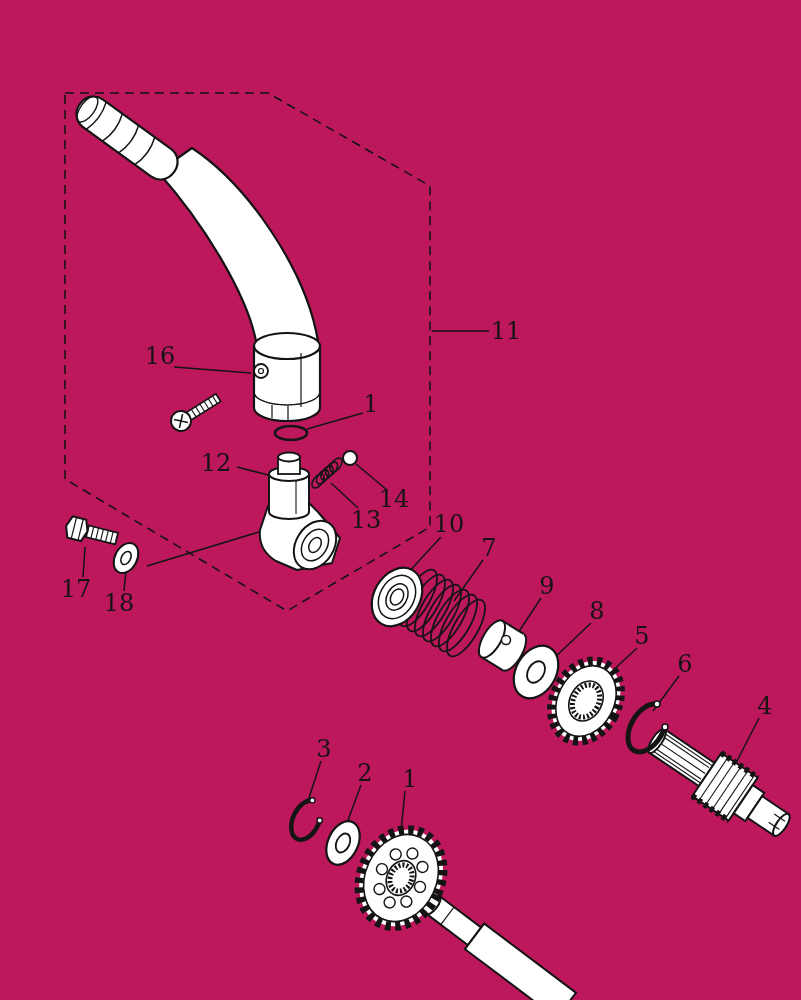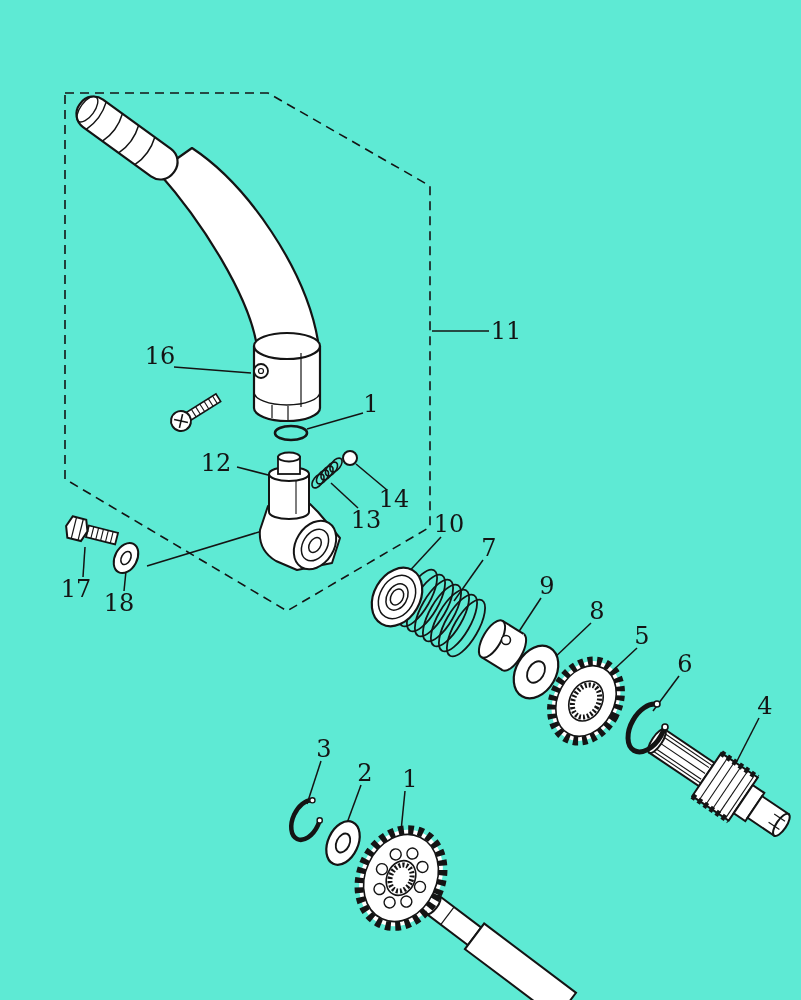--- a/index.html
+++ b/index.html
@@ -1,20 +1,20 @@
 <!DOCTYPE html>
 <html><head>
 <meta charset="utf-8">
 <style>
   html, body { margin: 0; padding: 0; background: #ffffff; }
   .canvas {
     position: relative;
     width: 801px;
     height: 1000px;
-    background: #5eead4;
+    background: #be185d;
     overflow: hidden;
     font-family: "DejaVu Serif", serif;
   }
   svg { display: block; }
   text.part-label {
     font-family: "DejaVu Serif", serif;
     font-size: 24px;
     fill: #141414;
   }
 </style>

